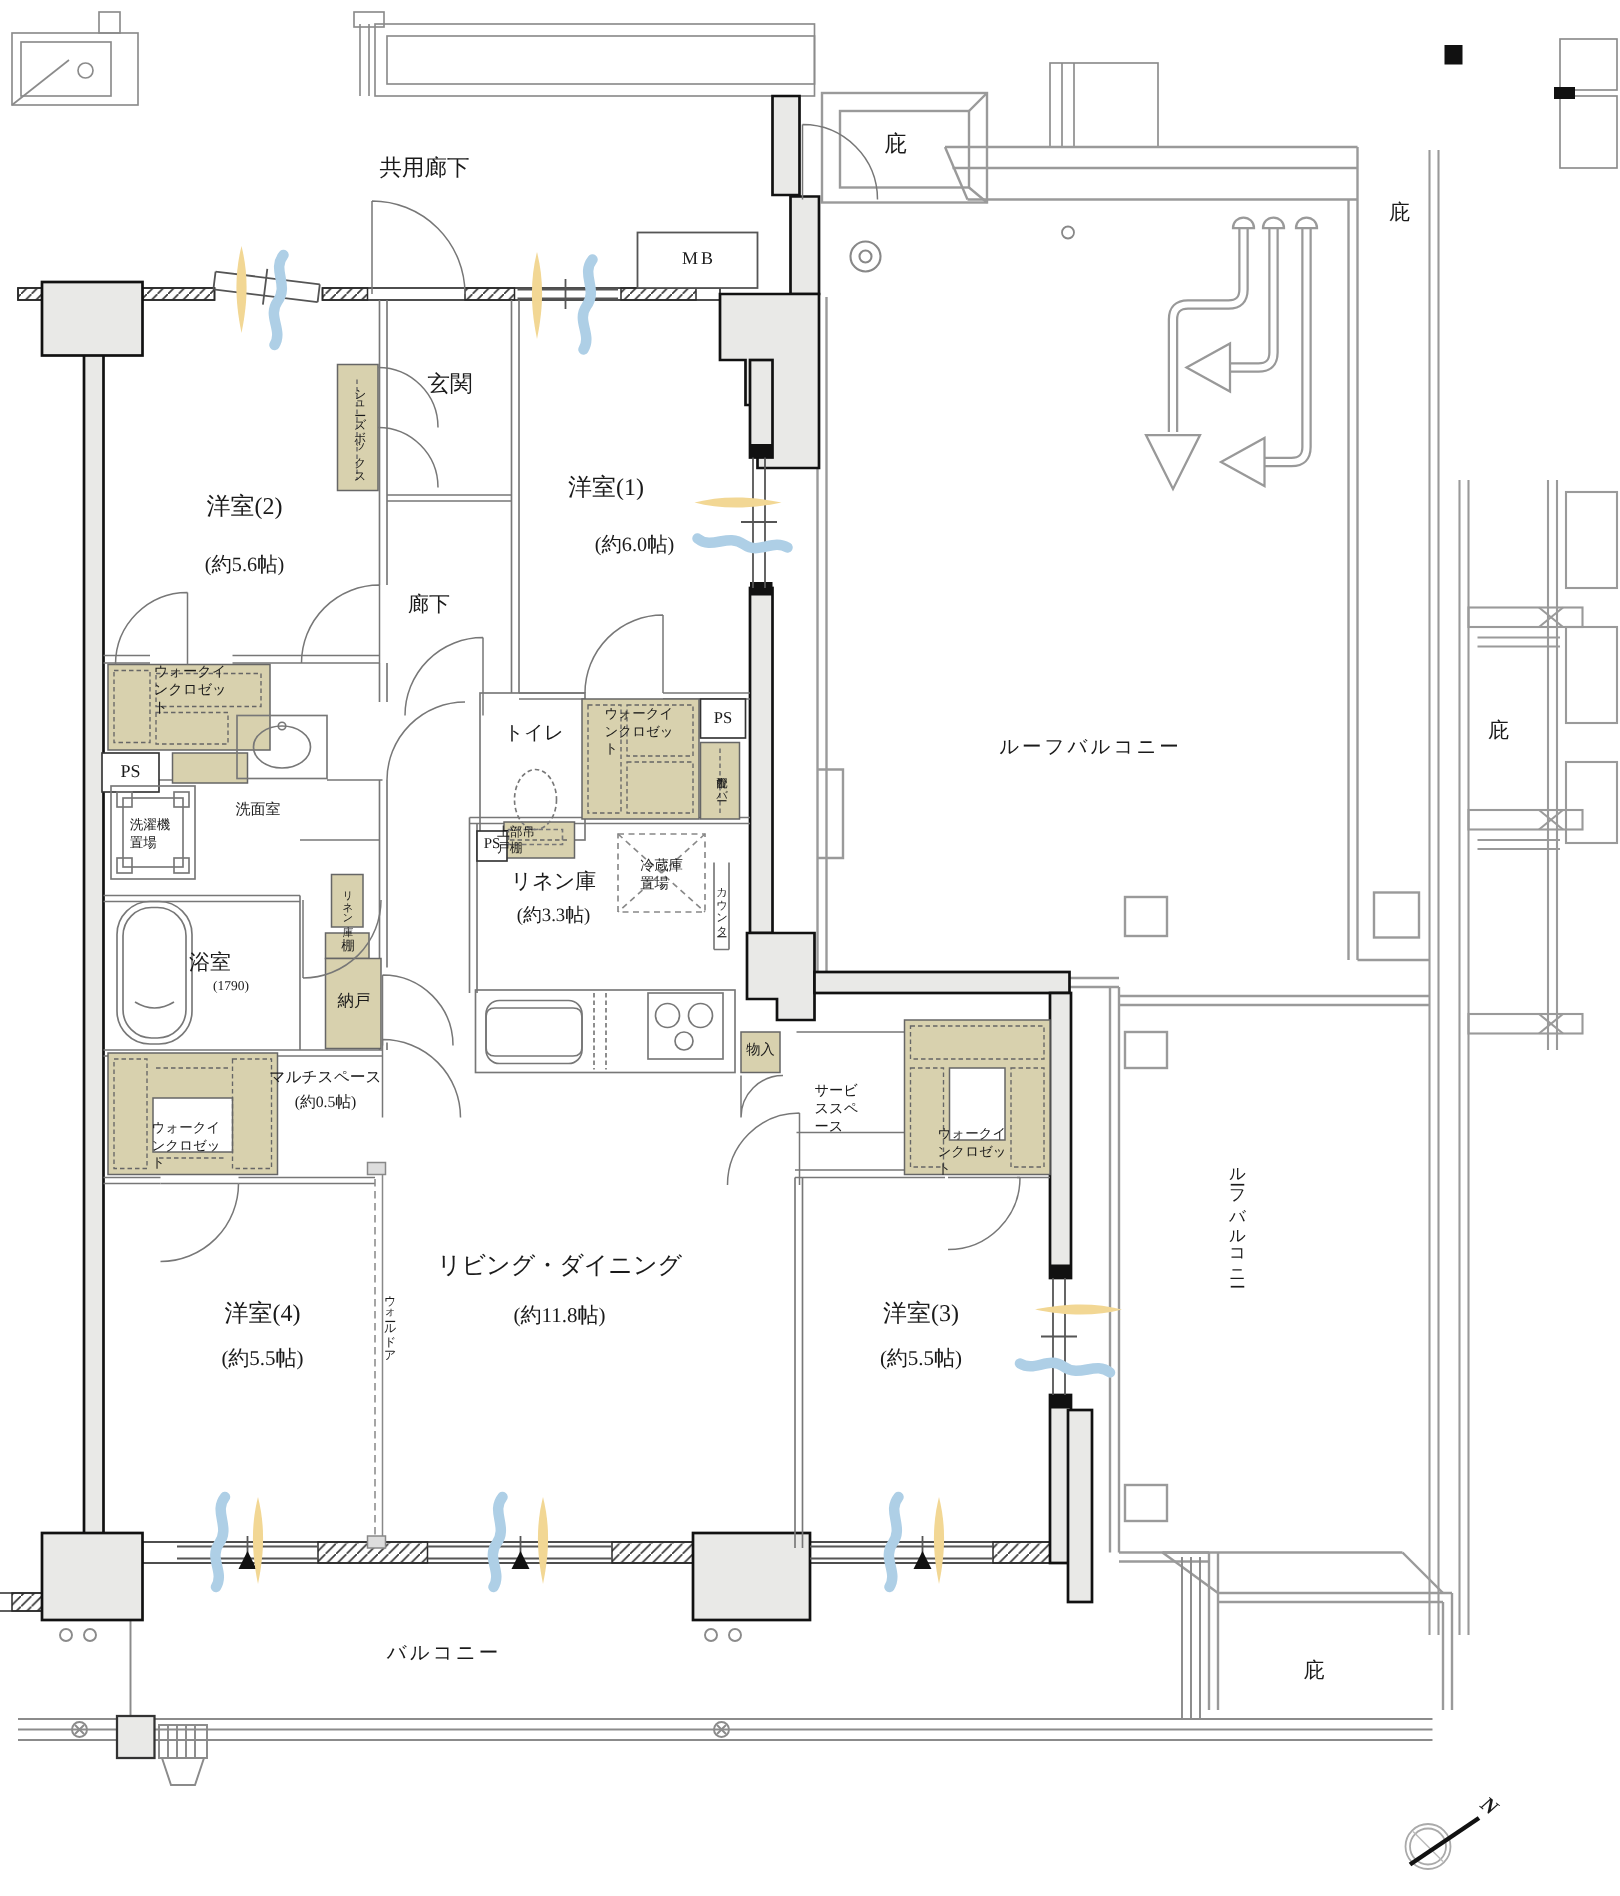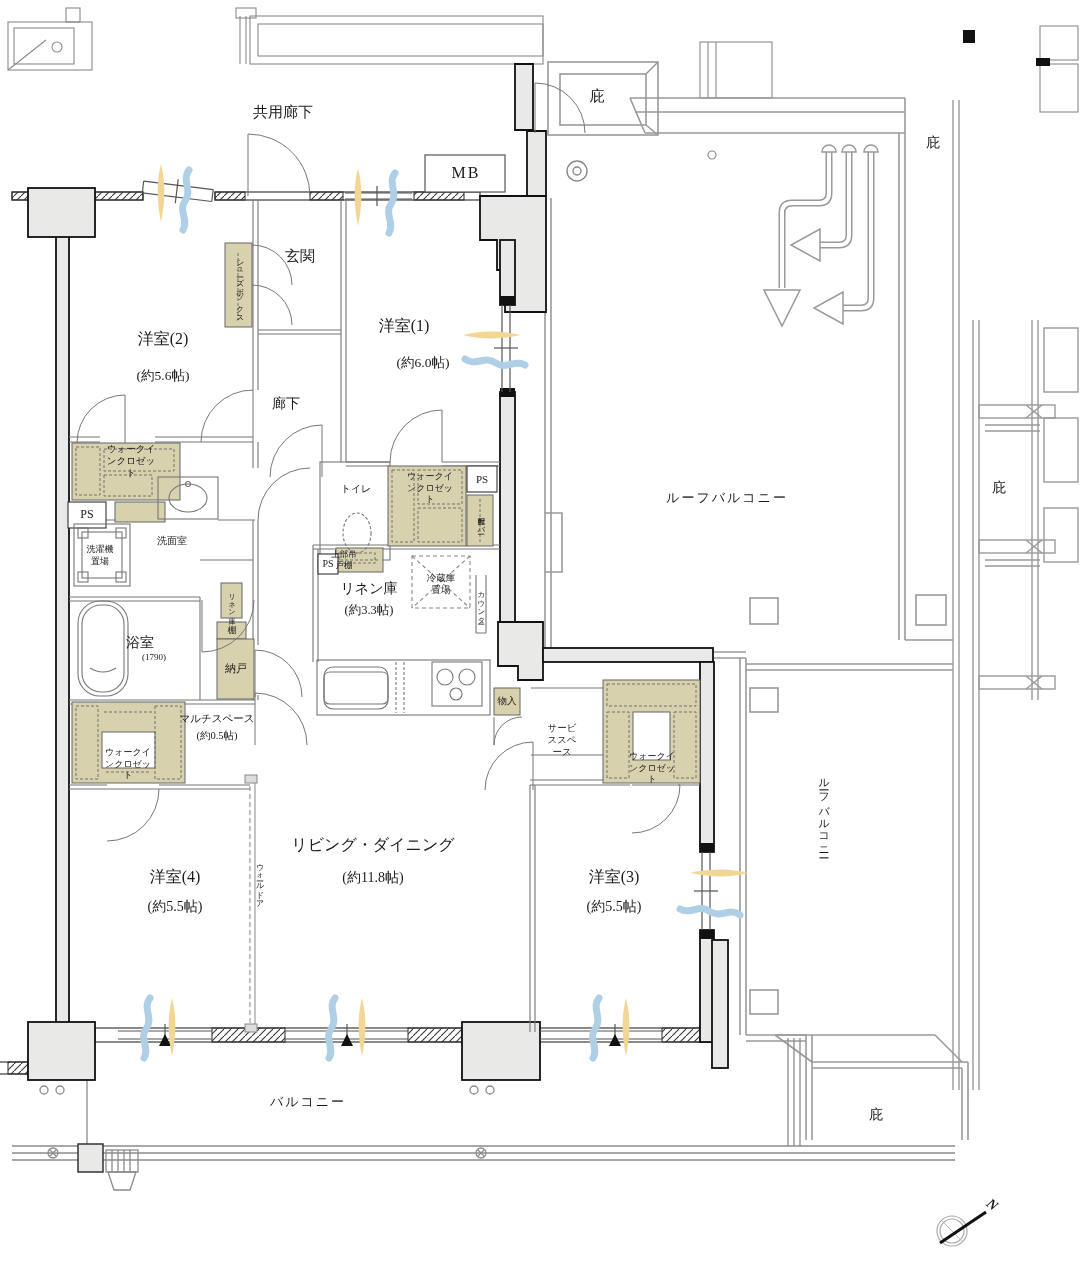--- a/index.html
+++ b/index.html
@@ -1,21 +1,21 @@
 <!DOCTYPE html>
 <html><head>
 <meta charset="utf-8">
 <style>
   html,body{margin:0;padding:0;background:#fff;}
   #stage{position:relative;width:1080px;height:1264px;background:#fff;overflow:hidden;
          font-family:"Liberation Serif","DejaVu Serif",serif;}
   #plan-svg{position:absolute;left:0;top:0;}
   .lb{position:absolute;transform:translate(-50%,-50%);color:#1a1a1a;white-space:nowrap;
       line-height:1.28;z-index:5;}
-  .wrap{white-space:normal;text-align:center;}
+  .wrap{white-space:normal;}
   .v{writing-mode:vertical-rl;text-orientation:upright;white-space:normal;letter-spacing:1px;}
   .north{transform:translate(-50%,-50%) rotate(38deg);font-style:italic;font-weight:bold;}
 </style>
 </head>
 <body>
 
 <div id="stage">
 
 <svg id="plan-svg" width="1080" height="1264" viewBox="0 0 1080 1264">
   <defs>
@@ -429,35 +429,35 @@
     <line x1="942" y1="1221" x2="962" y2="1241" stroke="#bbb" stroke-width="1"></line>
     <line x1="940" y1="1243" x2="986" y2="1212" stroke="#111" stroke-width="3"></line>
   </g>
 </svg>
 
 <div class="lb" style="left:283px;top:113px;font-size:15px">共用廊下</div>
 <div class="lb" style="left:597px;top:97px;font-size:15px">庇</div>
 <div class="lb" style="left:933px;top:143px;font-size:14px">庇</div>
 <div class="lb" style="left:999px;top:488px;font-size:14px">庇</div>
 <div class="lb" style="left:876px;top:1115px;font-size:14px">庇</div>
-<div class="lb" style="left:466px;top:173px;font-size:16px;letter-spacing:2px">MB</div>
+<div class="lb" style="left:466px;top:173px;font-size:12px;letter-spacing:2px">MB</div>
 <div class="lb" style="left:300px;top:257px;font-size:15px">玄関</div>
 <div class="lb v" style="left:239px;top:286px;font-size:8px;letter-spacing:0">シューズボックス</div>
 
 <div class="lb" style="left:163px;top:339px;font-size:16px">洋室(2)</div>
 <div class="lb" style="left:163px;top:376px;font-size:13.5px">(約5.6帖)</div>
 <div class="lb" style="left:404px;top:326px;font-size:16px">洋室(1)</div>
 <div class="lb" style="left:423px;top:363px;font-size:13.5px">(約6.0帖)</div>
 <div class="lb" style="left:286px;top:404px;font-size:14px">廊下</div>
 
 <div class="lb wrap" style="left:131px;top:461px;font-size:9.5px;width:6em">ウォークインクロゼット</div>
 <div class="lb" style="left:87px;top:515px;font-size:12px">PS</div>
 <div class="lb" style="left:172px;top:541px;font-size:10px">洗面室</div>
 <div class="lb wrap" style="left:100px;top:556px;font-size:9px;width:3em">洗濯機置場</div>
-<div class="lb" style="left:356px;top:489px;font-size:10px">トイレ</div>
+<div class="lb" style="left:356px;top:489px;font-size:13px">トイレ</div>
 <div class="lb wrap" style="left:430px;top:488px;font-size:9px;width:6em">ウォークインクロゼット</div>
 <div class="lb" style="left:482px;top:479px;font-size:11px">PS</div>
 <div class="lb v" style="left:481px;top:521px;font-size:7.5px;letter-spacing:0">配管カバー</div>
 <div class="lb" style="left:328px;top:564px;font-size:10px">PS</div>
 <div class="lb wrap" style="left:344px;top:560px;font-size:8.5px;width:3em">上部吊戸棚</div>
 <div class="lb" style="left:369px;top:589px;font-size:14px">リネン庫</div>
 <div class="lb" style="left:369px;top:610px;font-size:12.5px">(約3.3帖)</div>
 <div class="lb wrap" style="left:441px;top:584px;font-size:9.5px;width:3em">冷蔵庫置場</div>
 <div class="lb v" style="left:481px;top:603px;font-size:7.5px;letter-spacing:0">カウンター</div>
 <div class="lb v" style="left:231px;top:600px;font-size:7px;letter-spacing:0">リネン庫</div>
@@ -475,16 +475,16 @@
 <div class="lb" style="left:373px;top:845px;font-size:16px">リビング・ダイニング</div>
 <div class="lb" style="left:373px;top:878px;font-size:14px">(約11.8帖)</div>
 <div class="lb" style="left:507px;top:701px;font-size:9.5px">物入</div>
 <div class="lb wrap" style="left:562px;top:740px;font-size:9.5px;width:4em">サービススペース</div>
 <div class="lb wrap" style="left:652px;top:768px;font-size:9px;width:6em">ウォークインクロゼット</div>
 <div class="lb" style="left:614px;top:877px;font-size:16px">洋室(3)</div>
 <div class="lb" style="left:614px;top:907px;font-size:14px">(約5.5帖)</div>
 
 <div class="lb" style="left:727px;top:498px;font-size:13px;letter-spacing:2px">ルーフバルコニー</div>
 <div class="lb v" style="left:824px;top:812px;font-size:11px">ルーフバルコニー</div>
-<div class="lb" style="left:308px;top:1102px;font-size:13px;letter-spacing:2px">バルコニー</div>
+<div class="lb" style="left:296px;top:1102px;font-size:13px;letter-spacing:2px">バルコニー</div>
 <div class="lb north" style="left:992px;top:1205px;font-size:14px">N</div>
 
 </div>
 
 </body></html>

